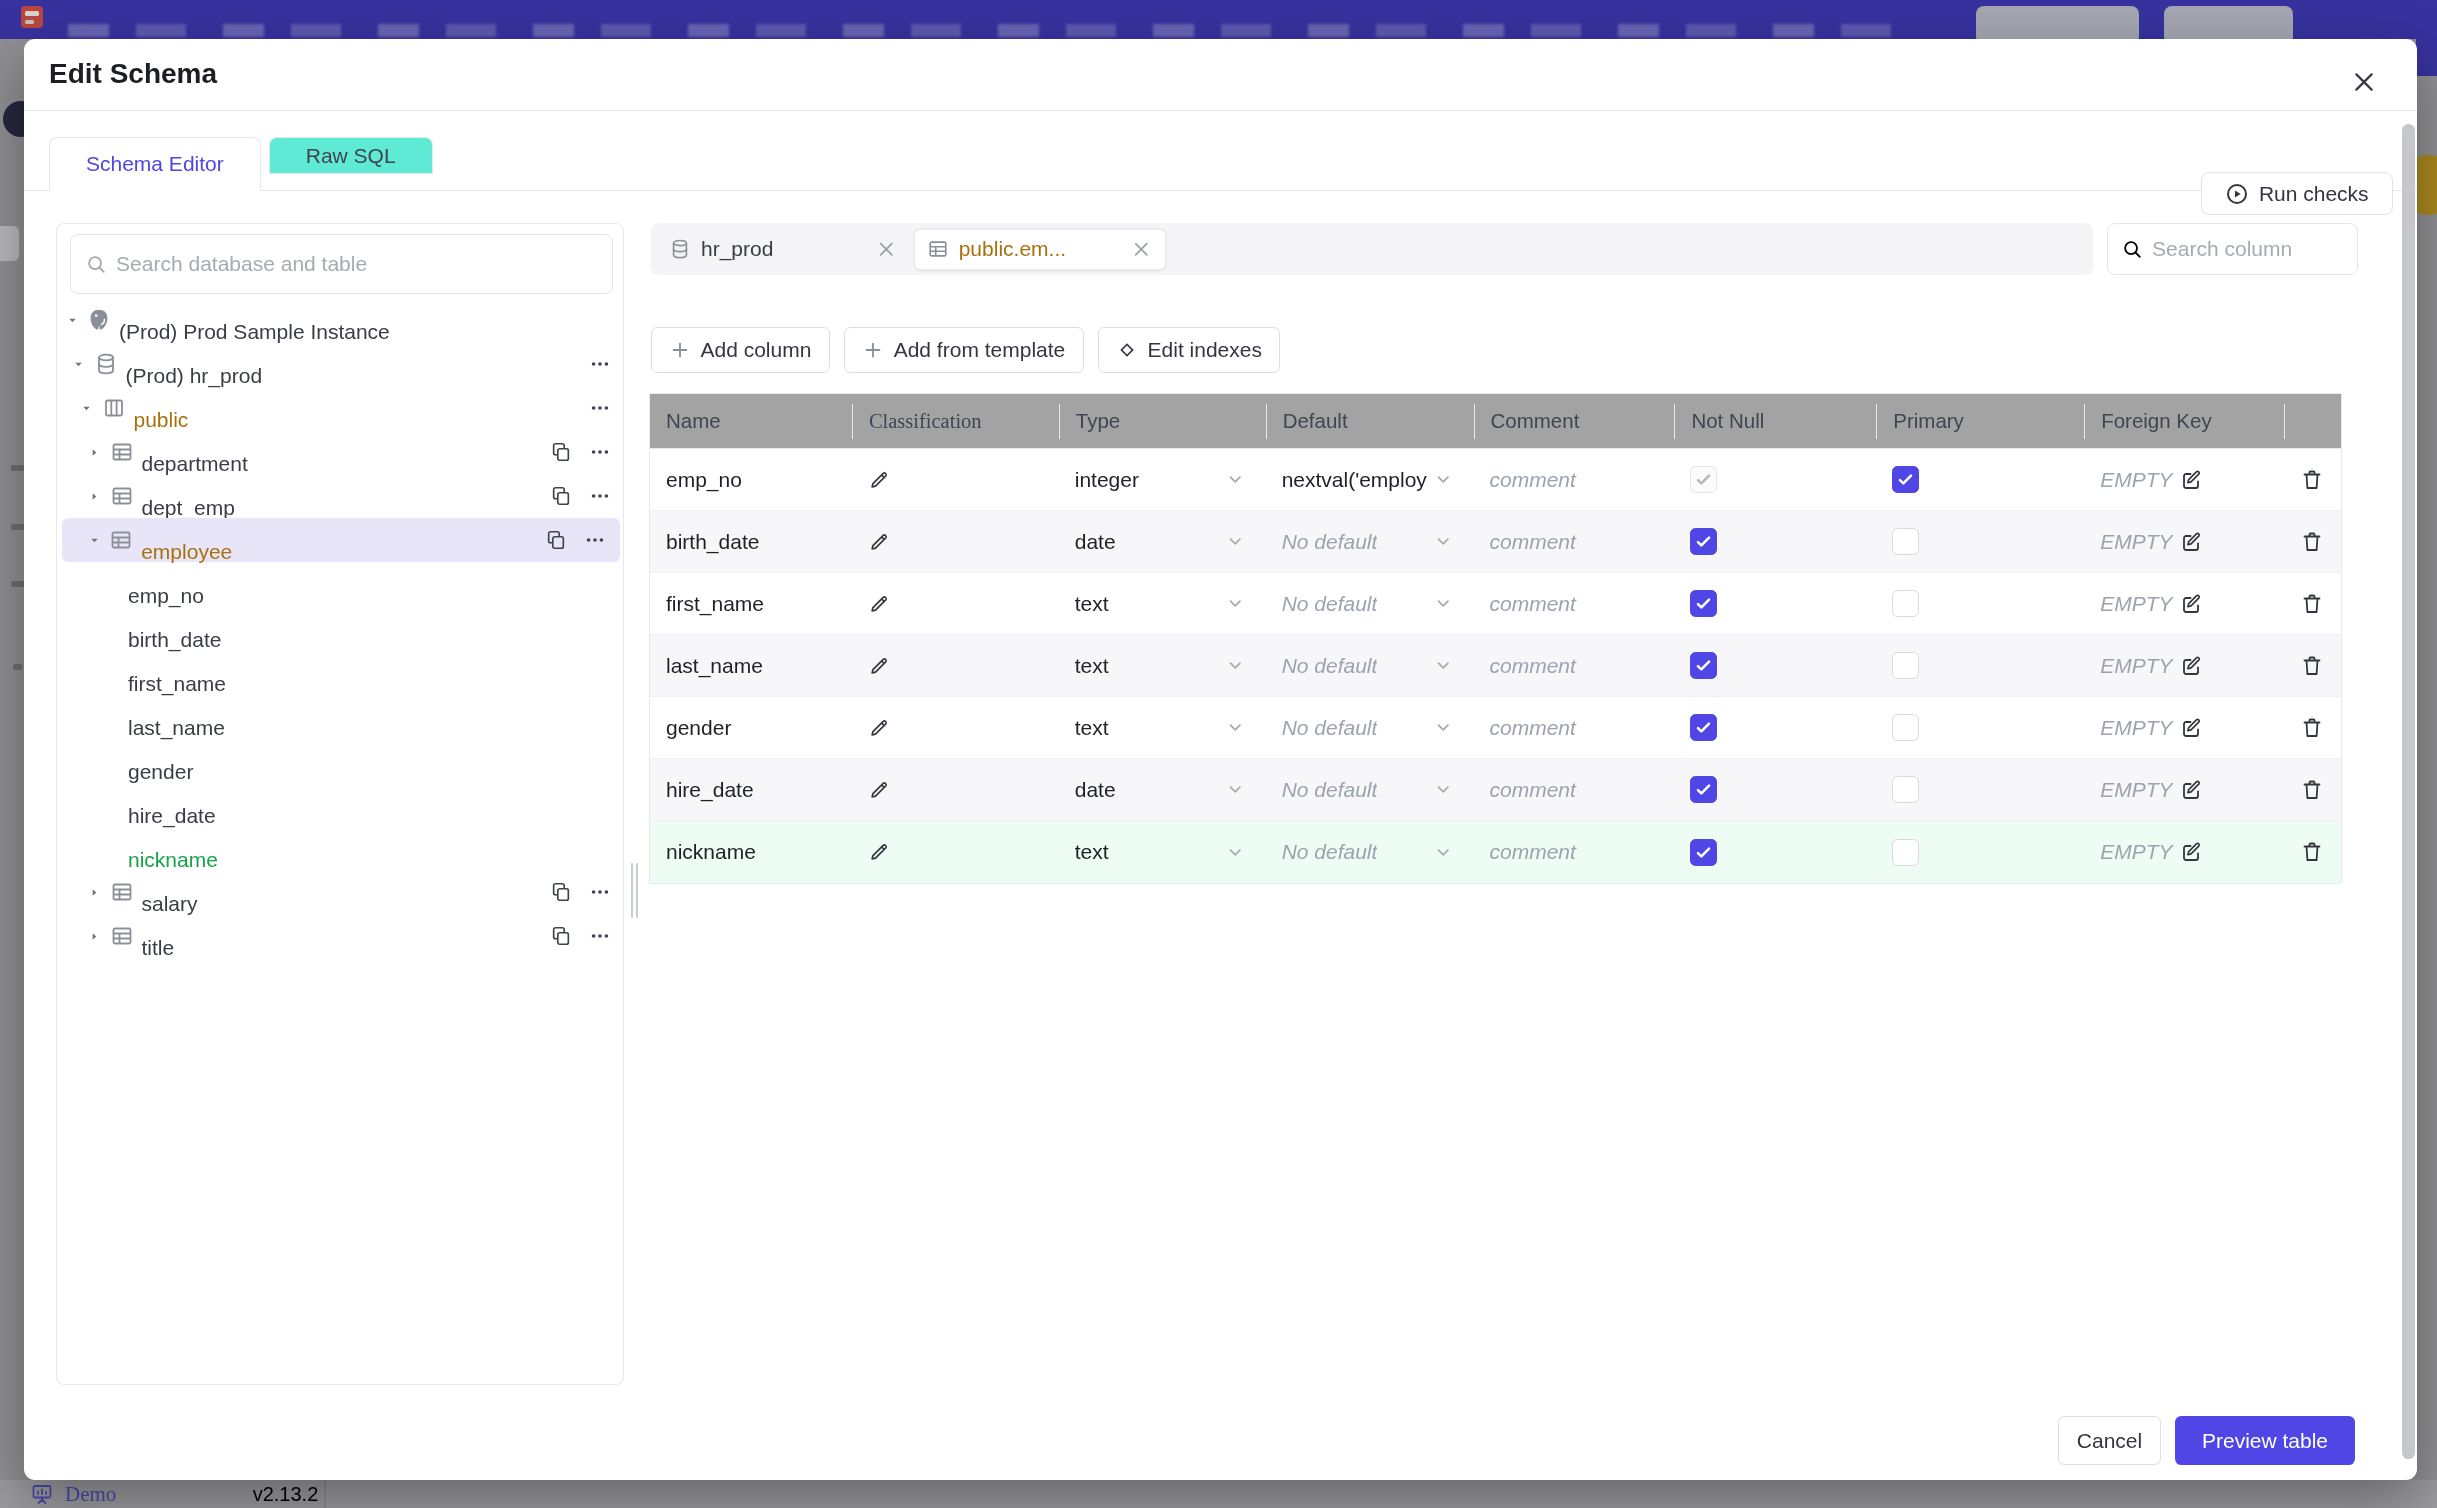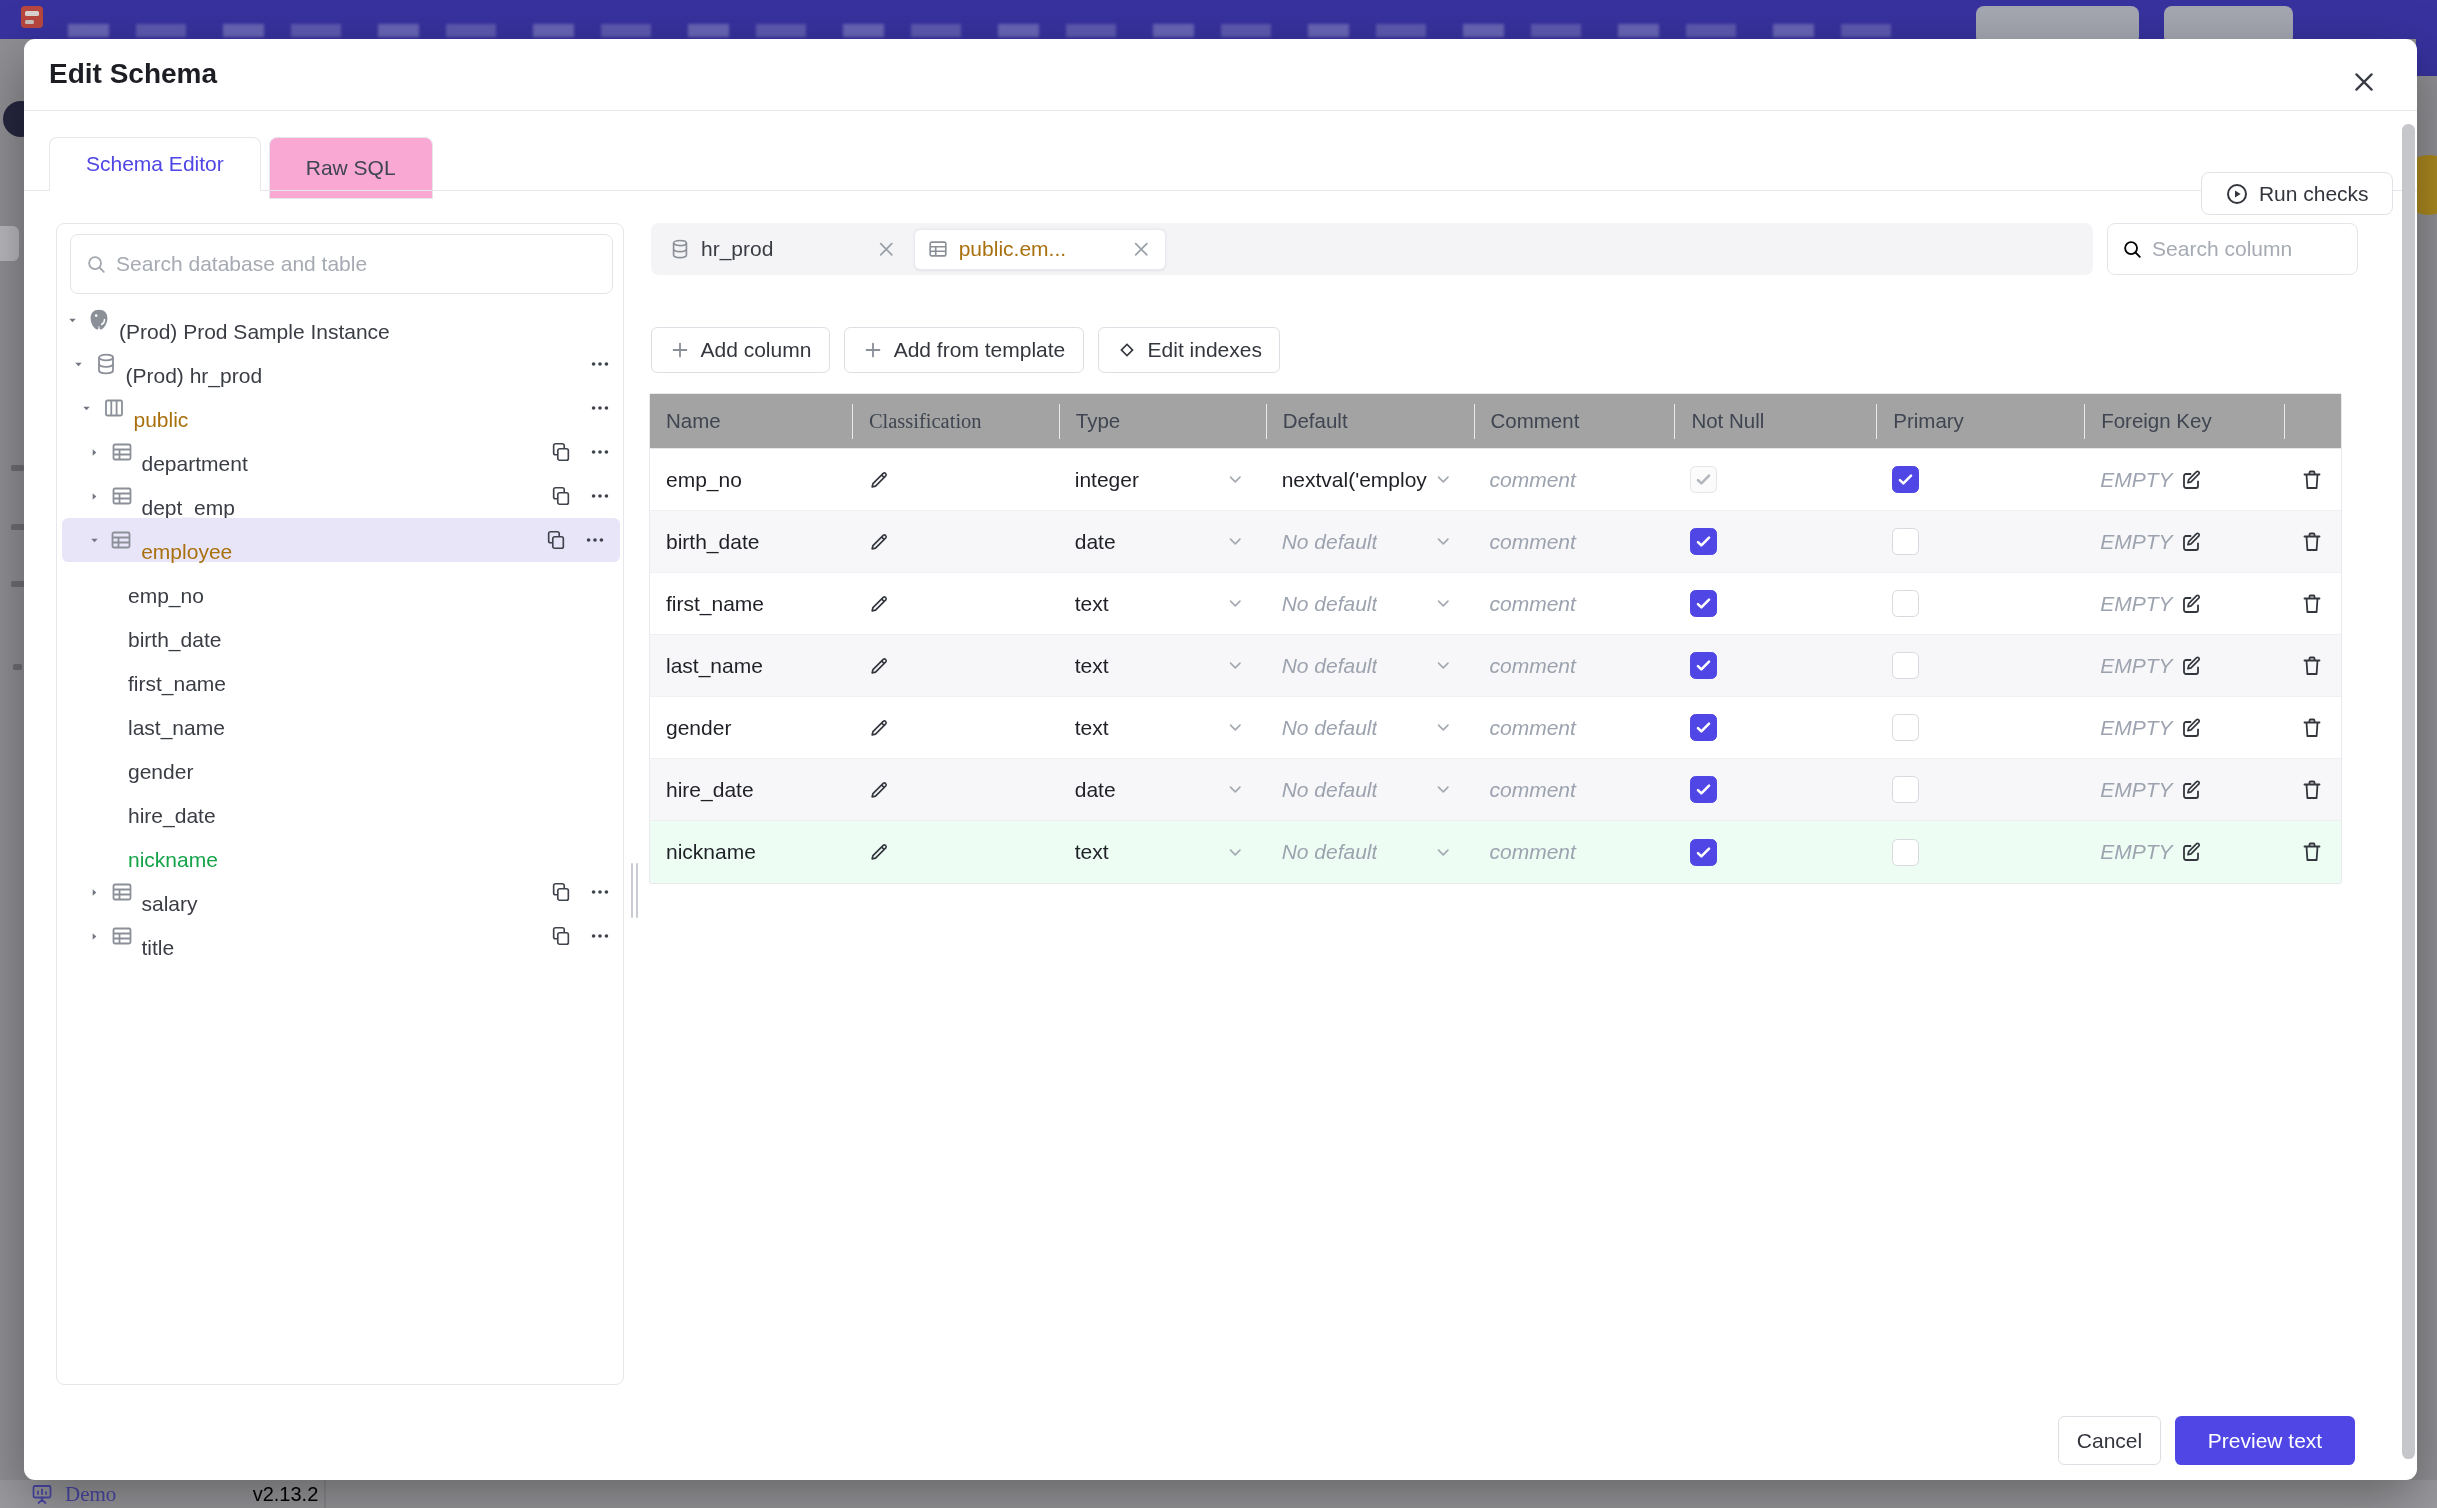--- a/index.html
+++ b/index.html
@@ -35,22 +35,22 @@
 
   
   .modal { position:absolute; left:24px; top:39px; width:2393px; height:1441px; background:#ffffff;
            border-radius:0 0 14px 14px; border-radius:11px; box-shadow:0 19px 55px rgba(0,0,0,.35); }
   .m-title { position:absolute; left:25px; top:19px; font-size:28px; font-weight:600; color:#1c1e24; }
   .m-close { position:absolute; left:2321px; top:24px; width:38px; height:38px; display:flex; align-items:center; justify-content:center; color:#3a3d44; cursor:pointer; }
   .hdr-line { position:absolute; left:0; top:71px; width:2393px; height:0.8px; background:#e5e7eb; }
 
   .tabs-line { position:absolute; left:0; top:151px; width:2393px; height:0.8px; background:#e5e7eb; }
   .tabs { position:absolute; left:25px; top:98px; display:flex; gap:8px; }
-  .tab { height:62px; padding:0 36px; display:flex; align-items:center; font-size:21px;
-         border:0.8px solid #e5e7eb; border-radius:8px 8px 0 0; color:#3f4551; background:#f9a8d4; cursor:pointer; }
+  .tab { height:37px; padding:0 36px; display:flex; align-items:center; font-size:21px;
+         border:0.8px solid #e5e7eb; border-radius:8px 8px 0 0; color:#3f4551; background:#5eead4; cursor:pointer; }
   .tab.active { background:#fff; color:#4f46e5; height:54px; border-bottom:0.8px solid #fff; position:relative; z-index:2; }
   .run-checks { position:absolute; left:2177px; top:133px; width:192px; height:43px; border:0.8px solid #e1e3e8; border-radius:8px;
                 background:#fff; display:flex; align-items:center; justify-content:center; gap:9.5px; font-size:21px; color:#33363d; cursor:pointer; }
 
   
   .sidebar { position:absolute; left:32px; top:184px; width:568px; height:1162px; border:0.8px solid #e5e7eb; border-radius:8px; background:#fff; overflow:hidden; }
   .db-search { position:absolute; left:12.6px; top:9.5px; width:543px; height:60px; border:0.8px solid #e3e5ea; border-radius:8px;
                display:flex; align-items:center; gap:9.5px; padding:0 14px; color:#a3a7ae; }
   .db-search .ph { font-size:21px; color:#a6aab2; }
   .tree { position:absolute; left:0; top:74px; width:568px; }
@@ -974,15 +974,15 @@
               </span>
             </div>
   </div>
         </div>
     </div>
   </div>
 
   <div class="m-scrollbar"></div>
 
   <div class="m-footer-cancel">Cancel</div>
-  <div class="m-footer-submit">Preview text</div>
+  <div class="m-footer-submit">Preview table</div>
 </div>
 
 
 </body></html>

